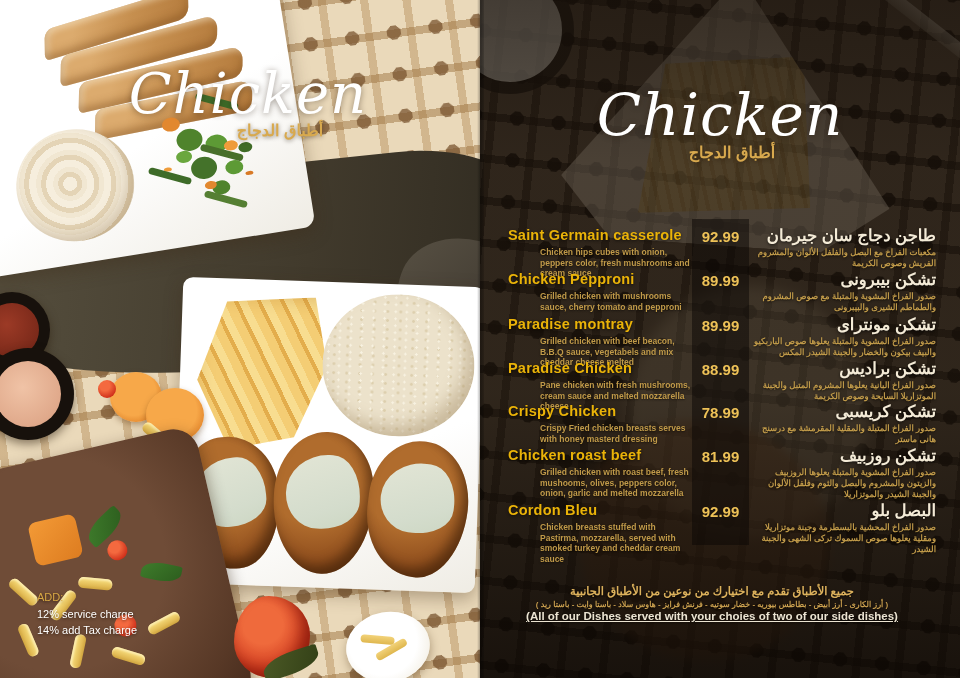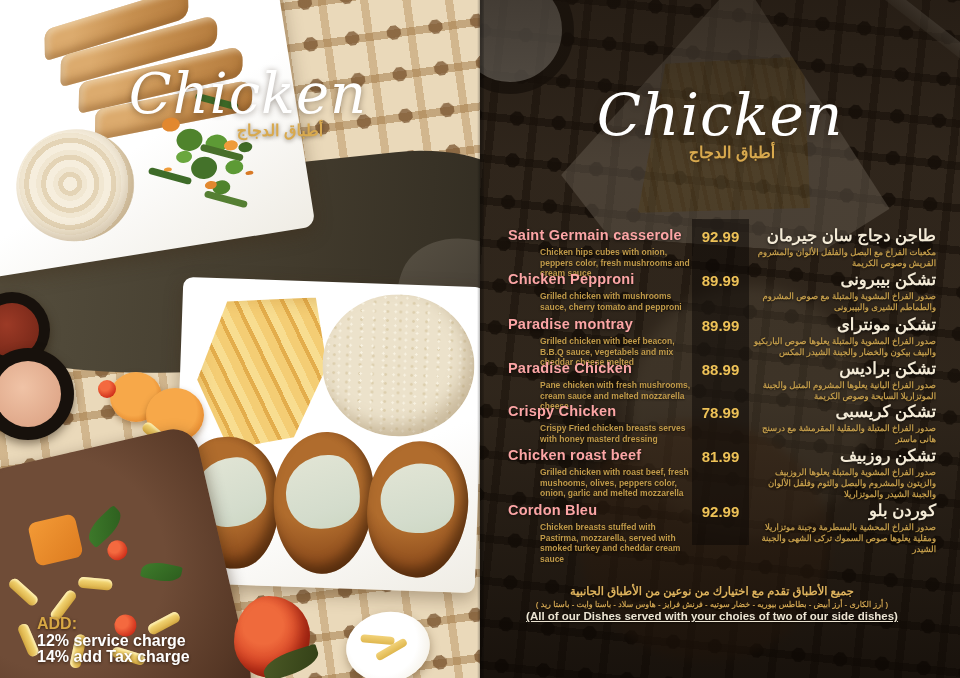--- a/index.html
+++ b/index.html
@@ -118,22 +118,22 @@
     color:#fff;font-size:56px;line-height:1.3;letter-spacing:1px;
     text-shadow:0 1px 6px rgba(40,25,10,.45);}
   .sub-ar{font-size:16px;font-weight:700;color:#d8a94e;margin-top:-10px;
     text-shadow:0 1px 4px rgba(40,25,10,.5);}
   .title-left .sub-ar{transform:translateX(32px);}
   .title-right{left:100px;top:78px;width:280px;}
   .title-right .script{font-size:58px;}
   .title-right .sub-ar{transform:translateX(12px);}
 
   
-  .add-note{position:absolute;left:37px;top:589px;z-index:9;font-weight:700;font-size:16px;line-height:16.5px;
-    text-shadow:0 1px 3px rgba(30,15,5,.7);margin-top:27px;}
+  .add-note{position:absolute;left:37px;top:589px;z-index:9;font-weight:400;font-size:11px;line-height:16.5px;
+    text-shadow:0 1px 3px rgba(30,15,5,.7);}
   .add-label{color:#d8a844;}
   .add-line{color:#ffffff;}
 
   
   .blob{position:absolute;}
   .blob-plate{left:86px;top:-24px;width:330px;height:270px;background:#d9ccb6;opacity:.5;
     clip-path:polygon(50% 0, 100% 82%, 80% 100%, 16% 100%, 0 78%);transform:rotate(4deg);}
   .blob-fries{position:absolute;left:24%;top:28%;width:52%;height:62%;
     background:repeating-linear-gradient(74deg,#e9c26c 0 8px,#d2a247 8px 12px);opacity:.85;
     clip-path:polygon(10% 10%, 90% 0, 100% 90%, 0 100%);}
@@ -148,21 +148,21 @@
   .dark-overlay{position:absolute;inset:0;
     background:linear-gradient(180deg,rgba(23,16,10,.74) 0%,rgba(23,16,10,.60) 24%,rgba(26,19,12,.63) 58%,rgba(13,8,4,.84) 100%);}
 
   .price-strip{position:absolute;left:212px;top:219px;width:57px;height:326px;
     background:rgba(10,6,3,.5);z-index:6;}
 
   
   .rows{position:absolute;inset:0;z-index:7;}
   .row{position:absolute;left:0;width:100%;}
   .en-block{position:absolute;left:28px;top:0;width:188px;}
-  .en-name{font-size:14.5px;font-weight:700;color:#fca5a5;letter-spacing:.2px;line-height:17px;
+  .en-name{font-size:14.5px;font-weight:700;color:#eab308;letter-spacing:.2px;line-height:17px;
     text-shadow:0 1px 3px rgba(0,0,0,.6);}
   .en-desc{font-size:8.5px;font-weight:700;color:#c09a49;line-height:10.5px;margin-top:3px;
     text-shadow:0 1px 2px rgba(0,0,0,.55);margin-left:32px;}
   .price{position:absolute;left:212px;top:1px;width:57px;text-align:center;
     font-size:15px;font-weight:700;color:#eec257;}
   .ar-block{position:absolute;right:24px;top:-2px;width:182px;direction:rtl;text-align:right;}
   .ar-name{font-size:16.5px;font-weight:700;color:#f4ebd7;line-height:20px;
     text-shadow:0 1px 3px rgba(0,0,0,.6);}
   .ar-desc{font-size:8.5px;font-weight:700;color:#c09a49;line-height:11px;margin-top:2px;
     text-shadow:0 1px 2px rgba(0,0,0,.55);}
@@ -352,21 +352,21 @@
         </div>
       </div>
 
       <div class="row" style="top:502px">
         <div class="en-block">
           <div class="en-name">Cordon Bleu</div>
           <div class="en-desc">Chicken breasts stuffed with Pastirma, mozzarella, served with smoked turkey and cheddar cream sauce</div>
         </div>
         <div class="price">92.99</div>
         <div class="ar-block">
-          <div class="ar-name">كوردن بلو</div>
+          <div class="ar-name">البصل بلو</div>
           <div class="ar-desc">صدور الفراخ المحشية بالبسطرمة وجبنة موتزاريلا ومقلية يعلوها صوص السموك تركى الشهى والجبنة الشيدر</div>
         </div>
       </div>
 
     </div>
 
     <div class="r-footer">
       <div class="f-ar1" dir="rtl">جميع الأطباق تقدم مع اختيارك من نوعين من الأطباق الجانبية</div>
       <div class="f-ar2" dir="rtl">( أرز الكارى - أرز أبيض - بطاطس بيوريه - خضار سوتيه - فرنش فرايز - هاوس سلاد - باستا وايت - باستا ريد )</div>
       <div class="f-en">(All of our Dishes served with your choies of two of our side dishes)</div>

